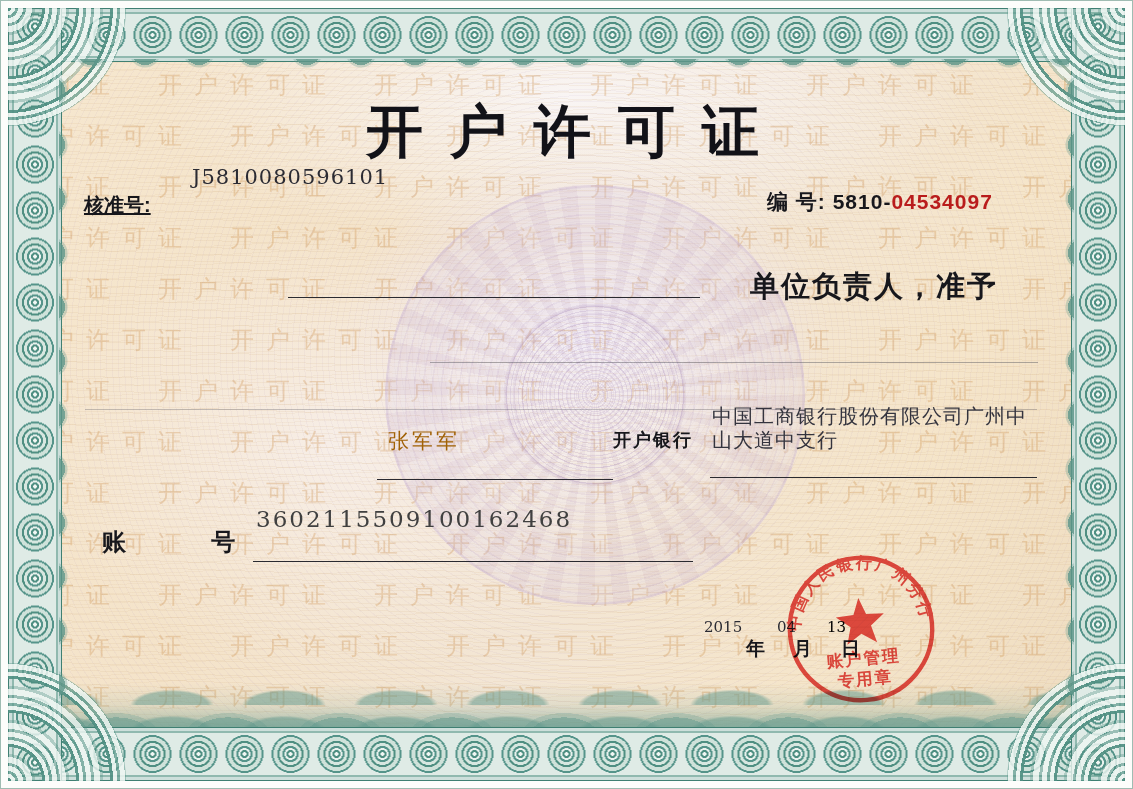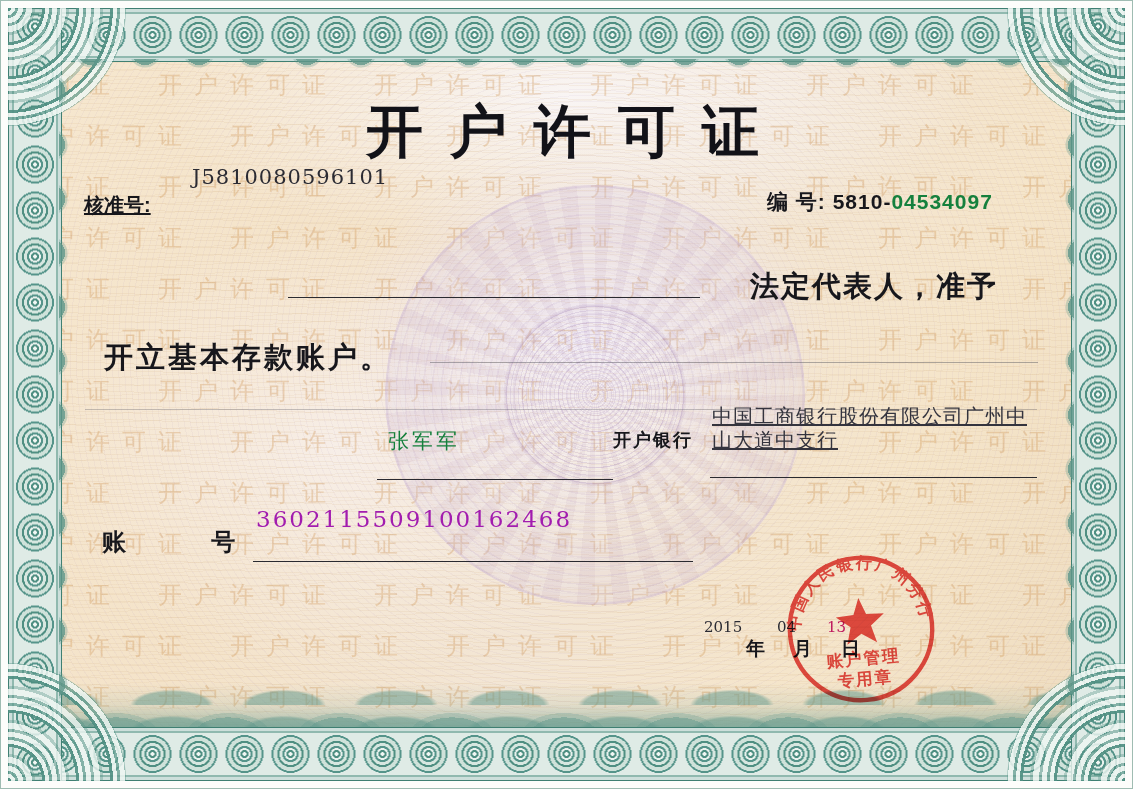--- a/index.html
+++ b/index.html
@@ -84,35 +84,35 @@
     background:repeating-radial-gradient(circle, rgba(168,142,188,.26) 0 1px, transparent 1px 4px);
     box-shadow: inset 0 0 0 2px rgba(168,142,188,.3); }
   
   .t { position:absolute; color:#17171c; }
   .hei { font-family:"Liberation Sans", sans-serif; font-weight:bold; }
   .song { font-family:"DejaVu Serif", serif; font-weight:normal; }
   .title { left:366px; top:94px; font-size:57px; letter-spacing:27px; color:#121218; }
   .approval-value { left:192px; top:165px; font-size:21px; letter-spacing:1px; color:#2b2b33; }
   .approval-label { left:84px; top:192px; font-size:20px;text-decoration:underline; }
   .serial-row { left:767px; top:188px; font-size:21px; letter-spacing:1px; }
-  .serial-number { color:#15803d; }
+  .serial-number { color:#b91c1c; }
   .reviewed { left:139px; top:270px; font-size:29px; letter-spacing:2px; }
   .company { left:303px; top:256px; font-size:22px; letter-spacing:1px; color:#3c3c46; }
   .condition { left:750px; top:267px; font-size:29px; letter-spacing:2px; }
   .open-acct { left:104px; top:338px; font-size:29px; letter-spacing:3px; }
   .rep-label { left:95px; top:440px; font-size:23px; }
-  .rep-name { left:388px; top:427px; font-size:21px; letter-spacing:3px; color:#15803d; }
+  .rep-name { left:388px; top:427px; font-size:21px; letter-spacing:3px; color:#a16207; }
   .bank-label { left:613px; top:428px; font-size:18px; letter-spacing:2px; }
-  .bank-name { left:712px; top:404px; width:330px; font-size:20px; line-height:24px; letter-spacing:1px; color:#34343e;text-decoration:underline; }
+  .bank-name { left:712px; top:404px; width:330px; font-size:20px; line-height:24px; letter-spacing:1px; color:#34343e; }
   .acct-label { left:102px; top:526px; font-size:24px; letter-spacing:24px; white-space:pre; }
-  .acct-number { left:256px; top:506px; font-size:23px; letter-spacing:2px; color:#a21caf; }
+  .acct-number { left:256px; top:506px; font-size:23px; letter-spacing:2px; color:#404040; }
   .issue-label { left:711px; top:598px; font-size:19px; letter-spacing:2px; }
   .d-year { left:704px; top:618px; font-size:15px; color:#2b2b33; }
   .d-month { left:777px; top:618px; font-size:15px; color:#2b2b33; }
-  .d-day { left:827px; top:618px; font-size:15px; color:#be185d; }
+  .d-day { left:827px; top:618px; font-size:15px; color:#000000; }
   .u-year { left:746px; top:636px; font-size:19px; }
   .u-month { left:793px; top:636px; font-size:19px; }
   .u-day { left:841px; top:636px; font-size:19px; }
   
   .rule { position:absolute; height:0; border-top:1.6px solid #2a2a30; }
   .r-company { left:288px; top:297px; width:412px; }
   .r-rep { left:377px; top:479px; width:236px; }
   .r-bank { left:710px; top:477px; width:327px; }
   .r-acct { left:253px; top:561px; width:440px; }
   .rule-faint { position:absolute; height:0; border-top:1px solid #55555c; }
@@ -165,22 +165,21 @@
 
   <div class="t hei title">开户许可证</div>
   <div class="t song approval-value">J5810080596101</div>
   <div class="t hei approval-label">核准号:</div>
   <div class="t hei serial-row">
     <span>编 号:</span>
     <span>5810-</span><span class="serial-number">04534097</span>
   </div>
 
   <div class="rule r-company"></div>
-  <div class="t hei condition">法定代表人，准予</div>
-  <div class="t hei open-acct">开立基本存款账户。</div>
+  <div class="t hei condition">单位负责人，准予</div>
   <div class="rule-faint r-faint-a"></div>
   <div class="rule-faint r-faint-b"></div>
 
   <div class="t song rep-name">张军军</div>
   <div class="rule r-rep"></div>
   <div class="t hei bank-label">开户银行</div>
   <div class="t song bank-name">中国工商银行股份有限公司广州中山大道中支行</div>
   <div class="rule r-bank"></div>
 
   <div class="t hei acct-label">账  号</div>

